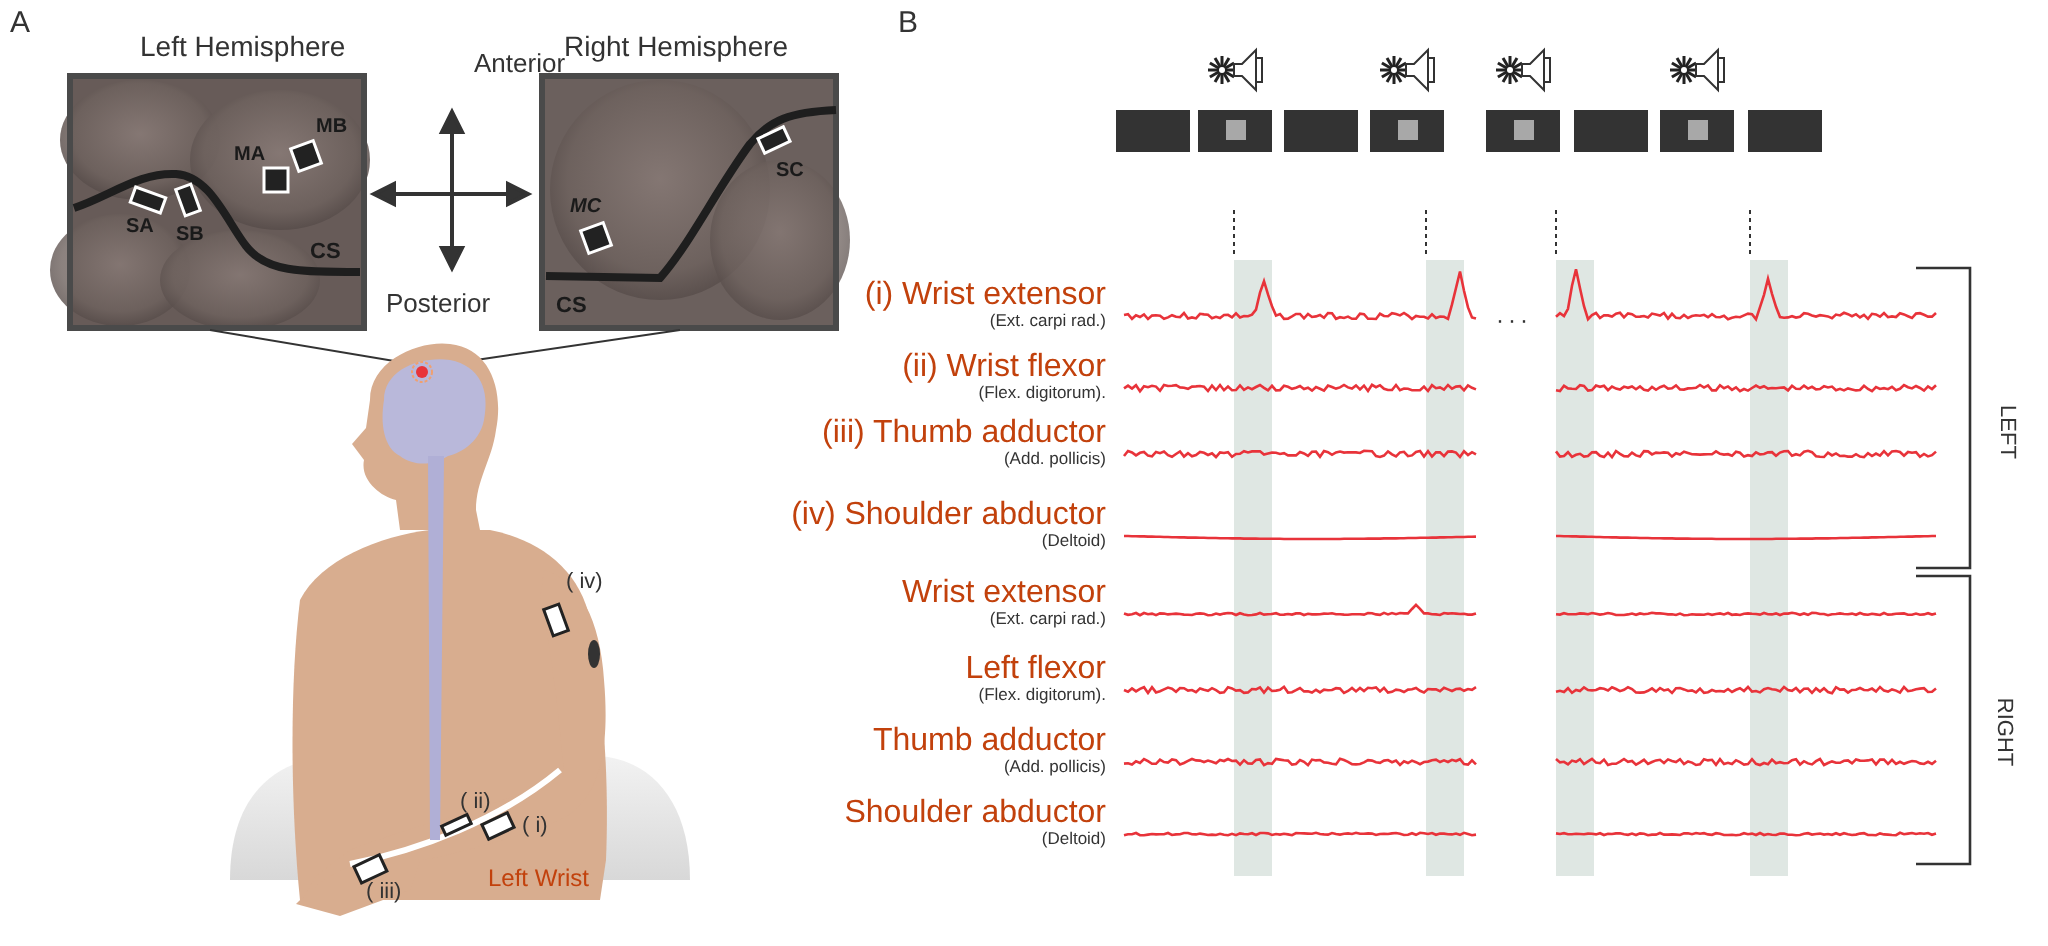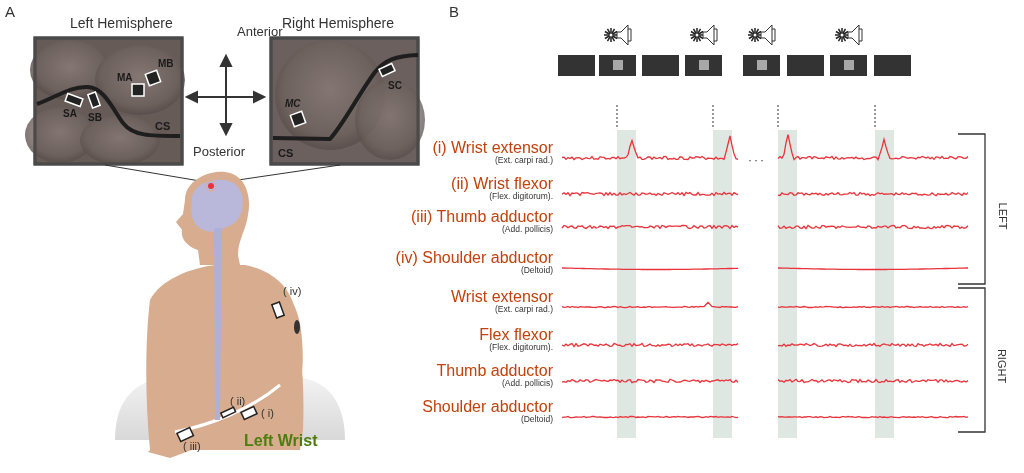--- a/index.html
+++ b/index.html
@@ -4,21 +4,21 @@
 <style>
   html,body{margin:0;padding:0;background:#fff;}
   body{width:1024px;height:473px;position:relative;overflow:hidden;font-family:"Liberation Sans",sans-serif;color:#222;}
   .abs{position:absolute;}
   .panel-letter{font-size:15px;color:#333;}
   .hemi-title{font-size:14px;color:#333;}
   .dir-label{font-size:13px;color:#333;}
   .elec-label{font-size:10px;font-weight:bold;color:#1a1a1a;}
   .cs-label{font-size:11px;font-weight:bold;color:#1a1a1a;}
   .body-label{font-size:11px;color:#333;}
-  .wrist-label{font-size:16px;color:#4d7c0f;font-weight:bold;}
+  .wrist-label{font-size:12px;color:#c2410c;}
   .muscle-name{font-size:16px;color:#c2410c;text-align:right;white-space:nowrap;}
   .muscle-sub{font-size:8.5px;color:#333;text-align:right;white-space:nowrap;}
   .side-label{font-size:11px;color:#333;transform:rotate(90deg);transform-origin:center;}
   svg{position:absolute;left:0;top:0;}
 </style>
 </head>
 <body>
 
 <div class="abs panel-letter" style="left:5px;top:3px;">A</div>
 <div class="abs hemi-title" style="left:50px;top:15px;margin-left:20px;">Left Hemisphere</div>
@@ -231,21 +231,21 @@
     <div class="abs muscle-name" style="right: 471px; top: 139px;">(i) Wrist extensor</div>
     <div class="abs muscle-sub" style="right: 471px; top: 155px;">(Ext. carpi  rad.)</div>
     <div class="abs muscle-name" style="right: 471px; top: 175px;">(ii) Wrist flexor</div>
     <div class="abs muscle-sub" style="right: 471px; top: 191px;">(Flex. digitorum).</div>
     <div class="abs muscle-name" style="right: 471px; top: 208px;">(iii) Thumb adductor</div>
     <div class="abs muscle-sub" style="right: 471px; top: 224px;">(Add. pollicis)</div>
     <div class="abs muscle-name" style="right: 471px; top: 249px;">(iv) Shoulder abductor</div>
     <div class="abs muscle-sub" style="right: 471px; top: 265px;">(Deltoid)</div>
     <div class="abs muscle-name" style="right: 471px; top: 288px;">Wrist extensor</div>
     <div class="abs muscle-sub" style="right: 471px; top: 304px;">(Ext. carpi  rad.)</div>
-    <div class="abs muscle-name" style="right: 471px; top: 326px;">Flex flexor</div>
+    <div class="abs muscle-name" style="right: 471px; top: 326px;">Left flexor</div>
     <div class="abs muscle-sub" style="right: 471px; top: 342px;">(Flex. digitorum).</div>
     <div class="abs muscle-name" style="right: 471px; top: 362px; margin-left: 44px;">Thumb adductor</div>
     <div class="abs muscle-sub" style="right: 471px; top: 378px;">(Add. pollicis)</div>
     <div class="abs muscle-name" style="right: 471px; top: 398px;">Shoulder abductor</div>
     <div class="abs muscle-sub" style="right: 471px; top: 414px;">(Deltoid)</div>
   </div>
 
 <div class="abs" style="left:748px;top:153px;font-size:12px;color:#333;letter-spacing:2px;">···</div>
 <div class="abs side-label" style="left:990px;top:210px;">LEFT</div>
 <div class="abs side-label" style="left:985px;top:360px;">RIGHT</div>

